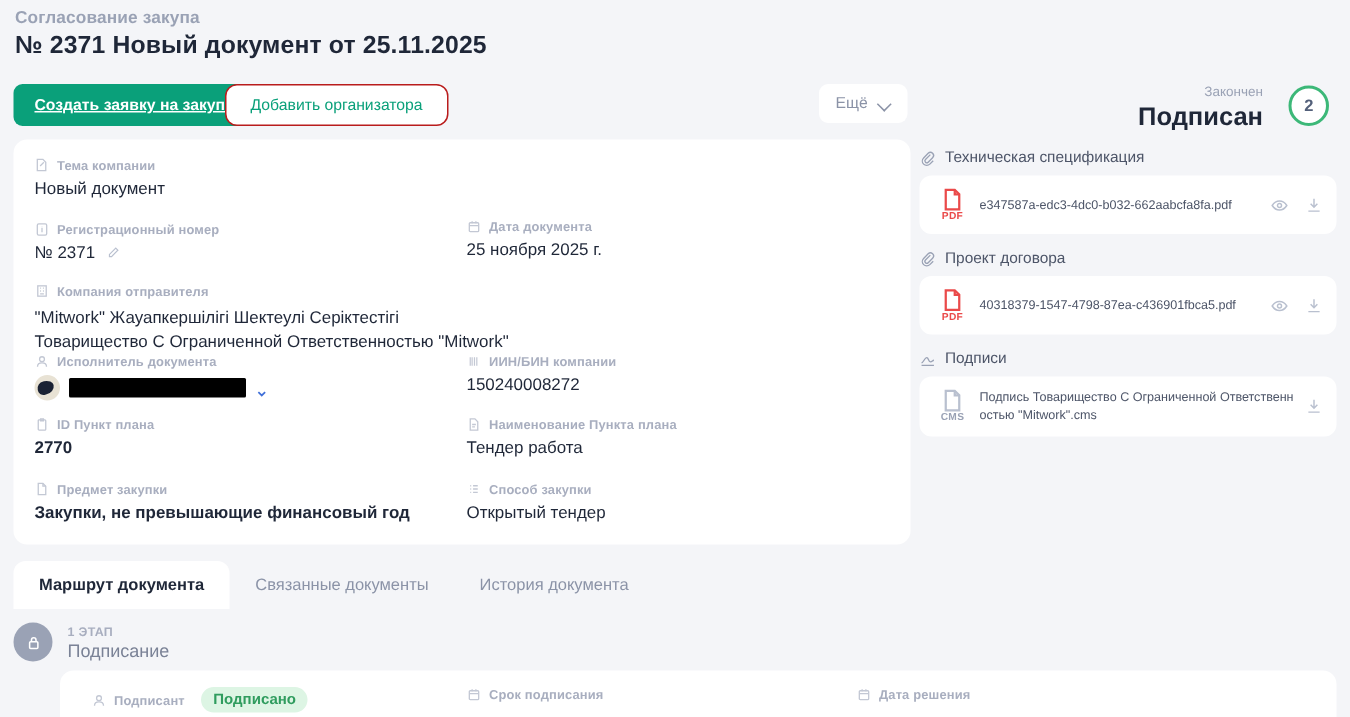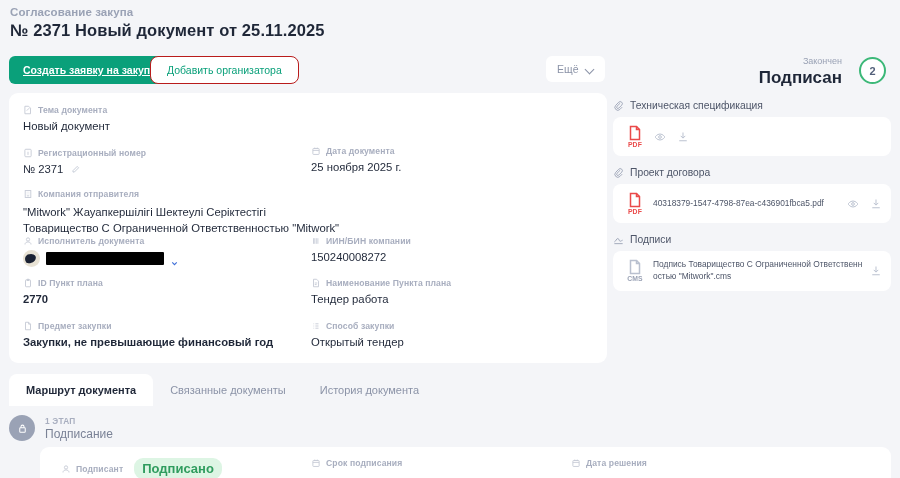--- a/index.html
+++ b/index.html
@@ -172,21 +172,21 @@
 
   
   .bottom-card {
     position: absolute; left: 40px; top: 447px;
     width: 851px; height: 31px;
     background: #fff; border-radius: 9px 9px 0 0;
   }
   .bc-field { position: absolute; top: 11px; display: flex; align-items: center; gap: 5px; }
   .badge {
     background: #ddf5e4; color: #2f9c5e;
-    font-size: 13px; font-weight: 700;
+    font-size: 10px; font-weight: 700;
     padding: 3px 8px; border-radius: 9px; margin-left: 6px;
   }
 </style>
 </head>
 <body>
 
 <div class="page">
 
   <div class="breadcrumb">Согласование закупа</div>
   <div class="page-title">№ 2371 Новый документ от 25.11.2025</div>
@@ -207,21 +207,21 @@
   <div class="main-card">
 
     <div class="field" style="left:14px; top:12px;">
       <div class="f-label">
         <span class="ico">
             <svg viewBox="0 0 16 16" fill="none" stroke="currentColor" stroke-width="1.4">
               <path d="M3 2h6l3 3v9H3z"></path>
               <path d="M6 9l4-4"></path>
             </svg>
           </span>
-        <span>Тема документа</span>
+        <span>Тема компании</span>
       </div>
       <div class="f-value">Новый документ</div>
     </div>
 
     <div class="field" style="left:14px; top:55px;">
       <div class="f-label">
         <span class="ico">
             <svg viewBox="0 0 16 16" fill="none" stroke="currentColor" stroke-width="1.4">
               <rect x="3" y="2" width="10" height="12" rx="1.5"></rect>
               <path d="M8 6v5M8 4.2v.2"></path>
@@ -361,20 +361,21 @@
         <span>Техническая спецификация</span>
       </div>
       <div class="file-card">
         <div class="file-ico">
           <div class="glyph"><svg viewBox="0 0 16 16" fill="none" stroke="#ea4a4a" stroke-width="1.5">
                 <path d="M3.5 1.5h6l3 3v10h-9z"></path>
                 <path d="M9.5 1.5v3h3"></path>
               </svg></div>
           <div class="tag pdf">PDF</div>
         </div>
+        <div class="file-name">e347587a-edc3-4dc0-b032-662aabcfa8fa.pdf</div>
         <div class="file-actions">
           <span class="act-ico">
               <svg viewBox="0 0 16 16" fill="none" stroke="currentColor" stroke-width="1.3">
                 <path d="M1.5 8S4 4 8 4s6.5 4 6.5 4-2.5 4-6.5 4S1.5 8 1.5 8z"></path>
                 <circle cx="8" cy="8" r="1.8"></circle>
               </svg>
             </span>
           <span class="act-ico">
               <svg viewBox="0 0 16 16" fill="none" stroke="currentColor" stroke-width="1.3">
                 <path d="M8 2v7M5 6.5L8 9.5l3-3M3 13h10"></path>

